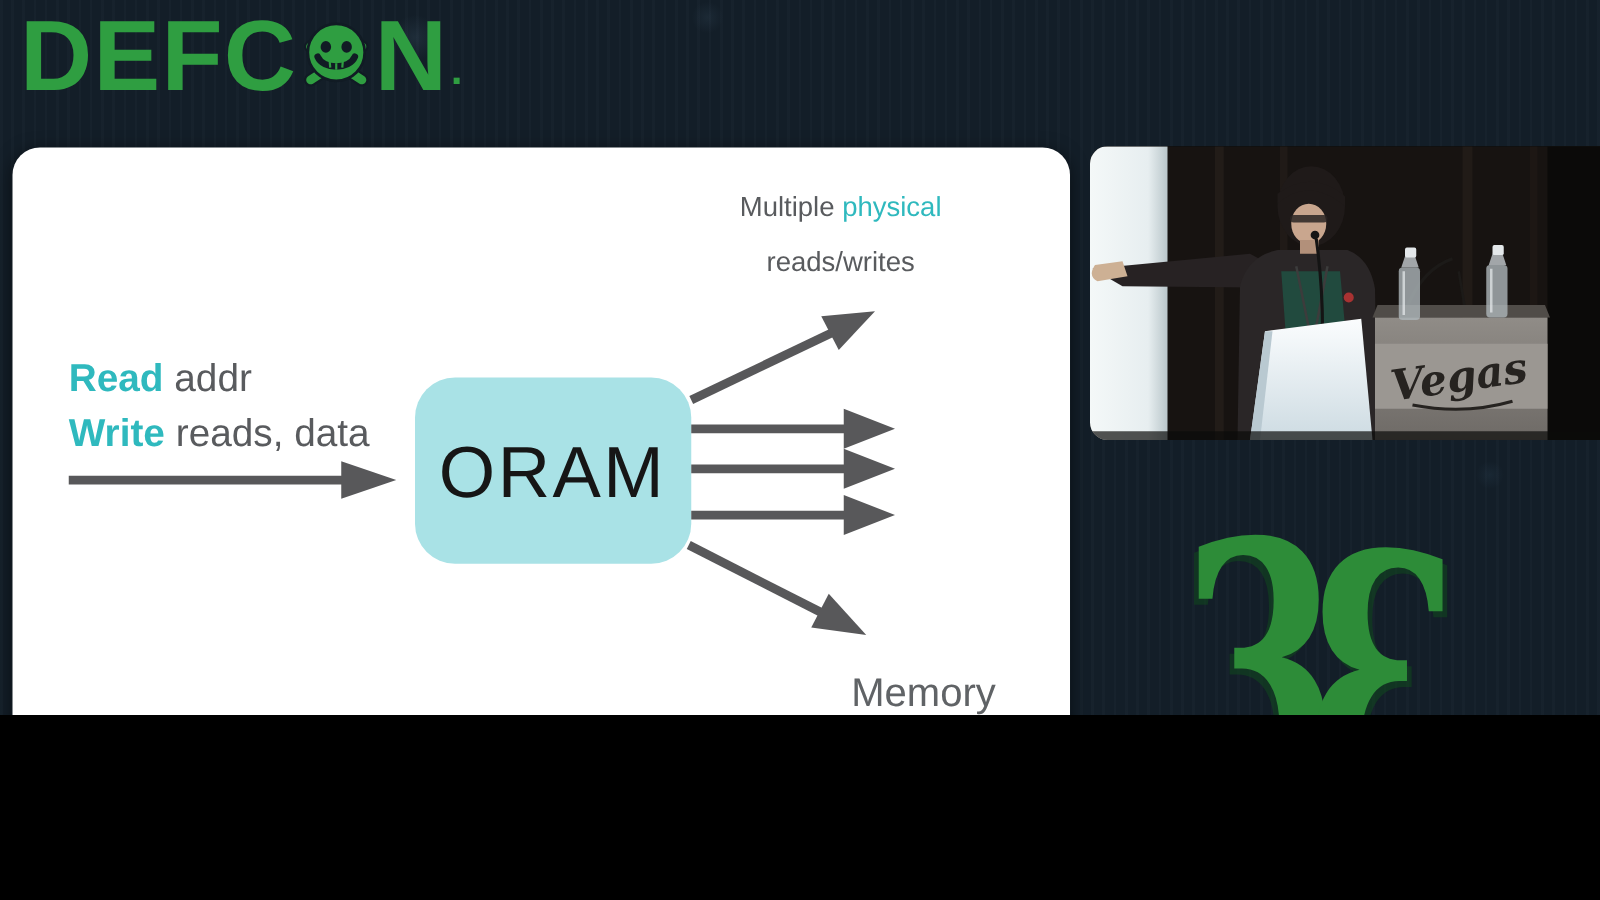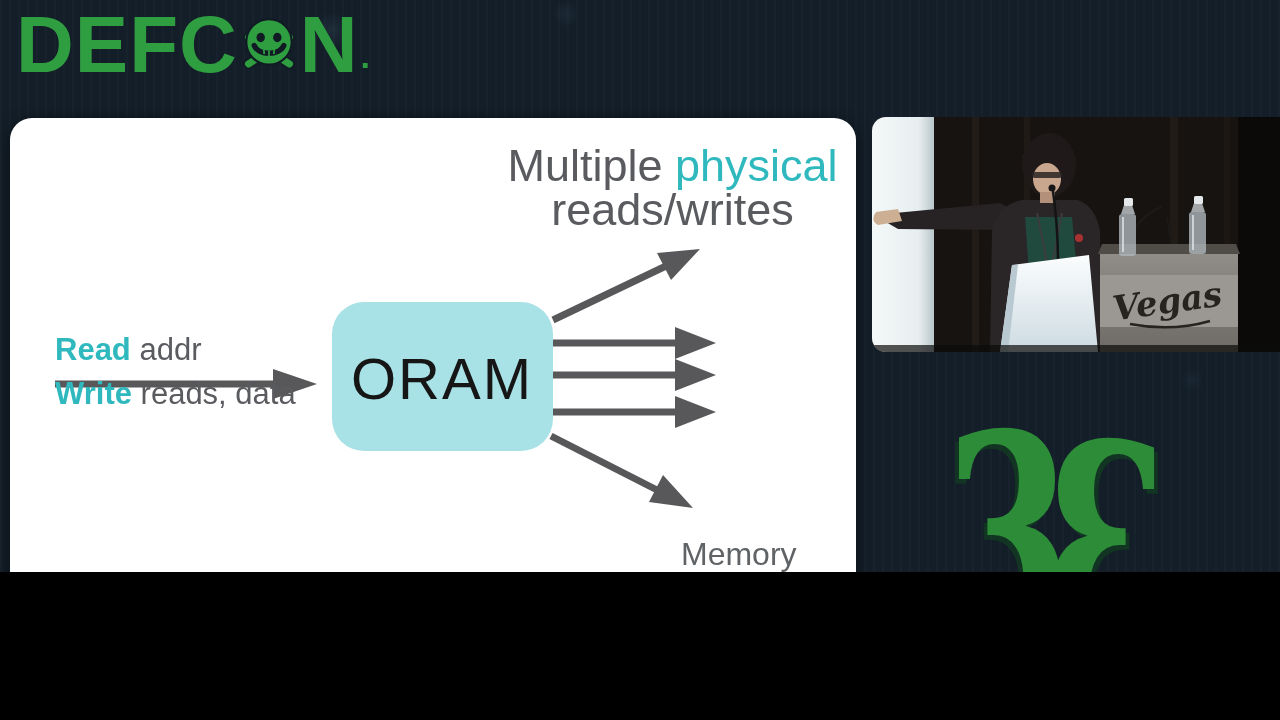--- a/index.html
+++ b/index.html
@@ -37,26 +37,26 @@
   }
 
   
   .slide-card{
     position:absolute; left:10px; top:118px; width:846px; height:480px;
     background:#ffffff; border-radius:22px;
     box-shadow:0 3px 14px rgba(0,0,0,.55);
   }
   .slide-heading{
     position:absolute; left:440px; top:26px; width:445px;
-    text-align:center; font-size:45px; line-height:44px; color:#595b5e;
+    text-align:center; font-size:22px; line-height:44px; color:#595b5e;
   }
   .hl{ color:#2fb9be; }
   .io-block{
     position:absolute; left:45px; top:163px;
-    font-size:31px; line-height:44px; color:#595b5e;margin-top:47px;
+    font-size:31px; line-height:44px; color:#595b5e;
   }
   .kw{ color:#2fb9be; font-weight:bold; }
   .diagram-svg{ position:absolute; left:0; top:0; }
   .memory-label{
     position:absolute; left:671px; top:418px; font-size:32px; color:#606366;
   }
 
   
   .webcam{
     position:absolute; left:872px; top:117px; width:408px; height:235px;

